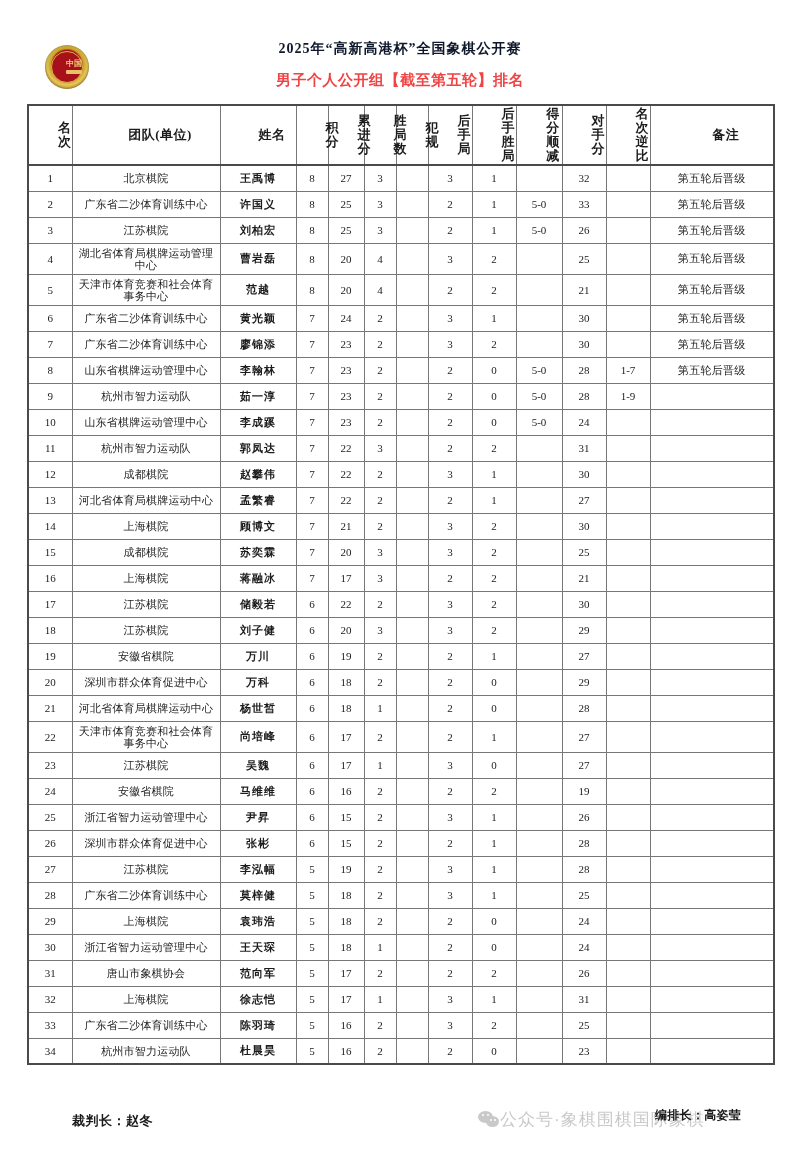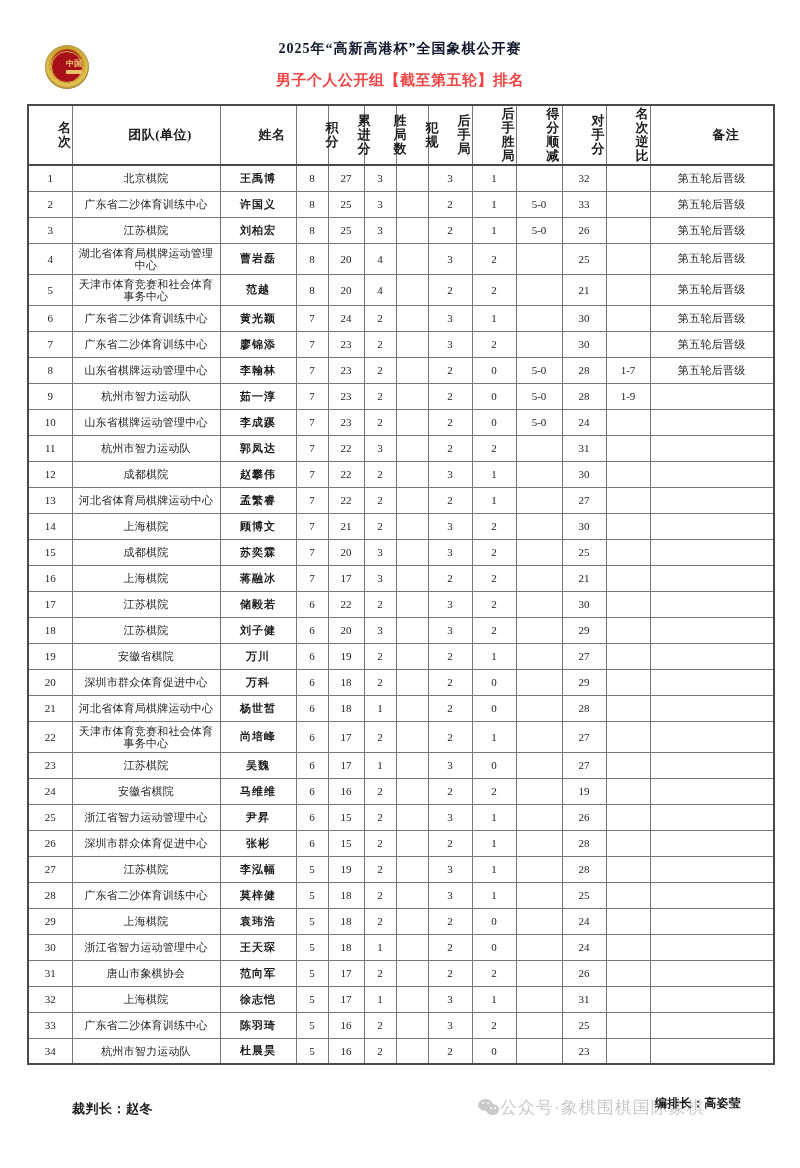--- a/index.html
+++ b/index.html
@@ -129,21 +129,21 @@
   col.w-ded    { width: 46px; }
   col.w-opp    { width: 44px; }
   col.w-inv    { width: 44px; }
   col.w-note   { width: 124px; }
 
   
   #doc-footer {
     position: absolute;
     left: 0;
     right: 0;
-    bottom: 30px;
+    bottom: 18px;
     height: 60px;
     text-align: center;
   }
   #referee {
     position: absolute;
     left: 72px;
     top: 22px;
     font-size: 13px;
     font-weight: bold;
     letter-spacing: 0.5px;

